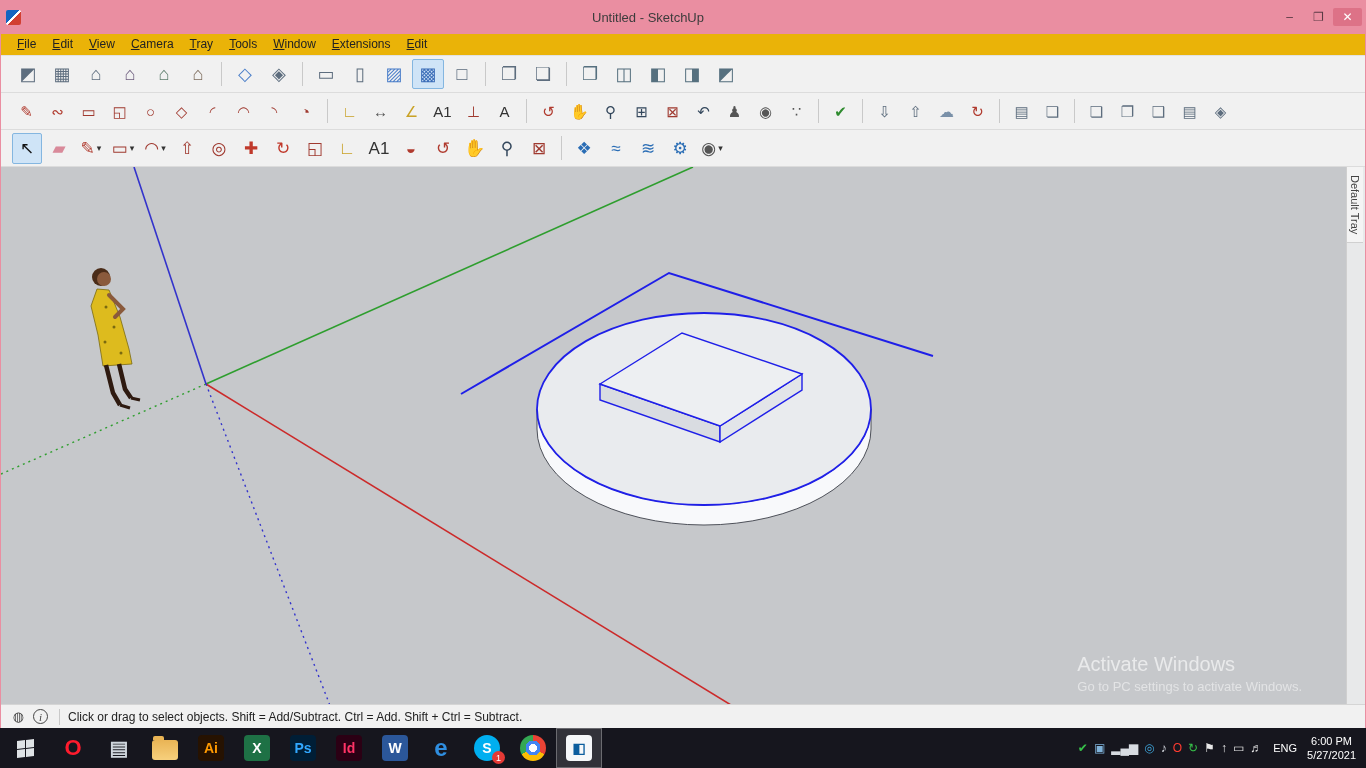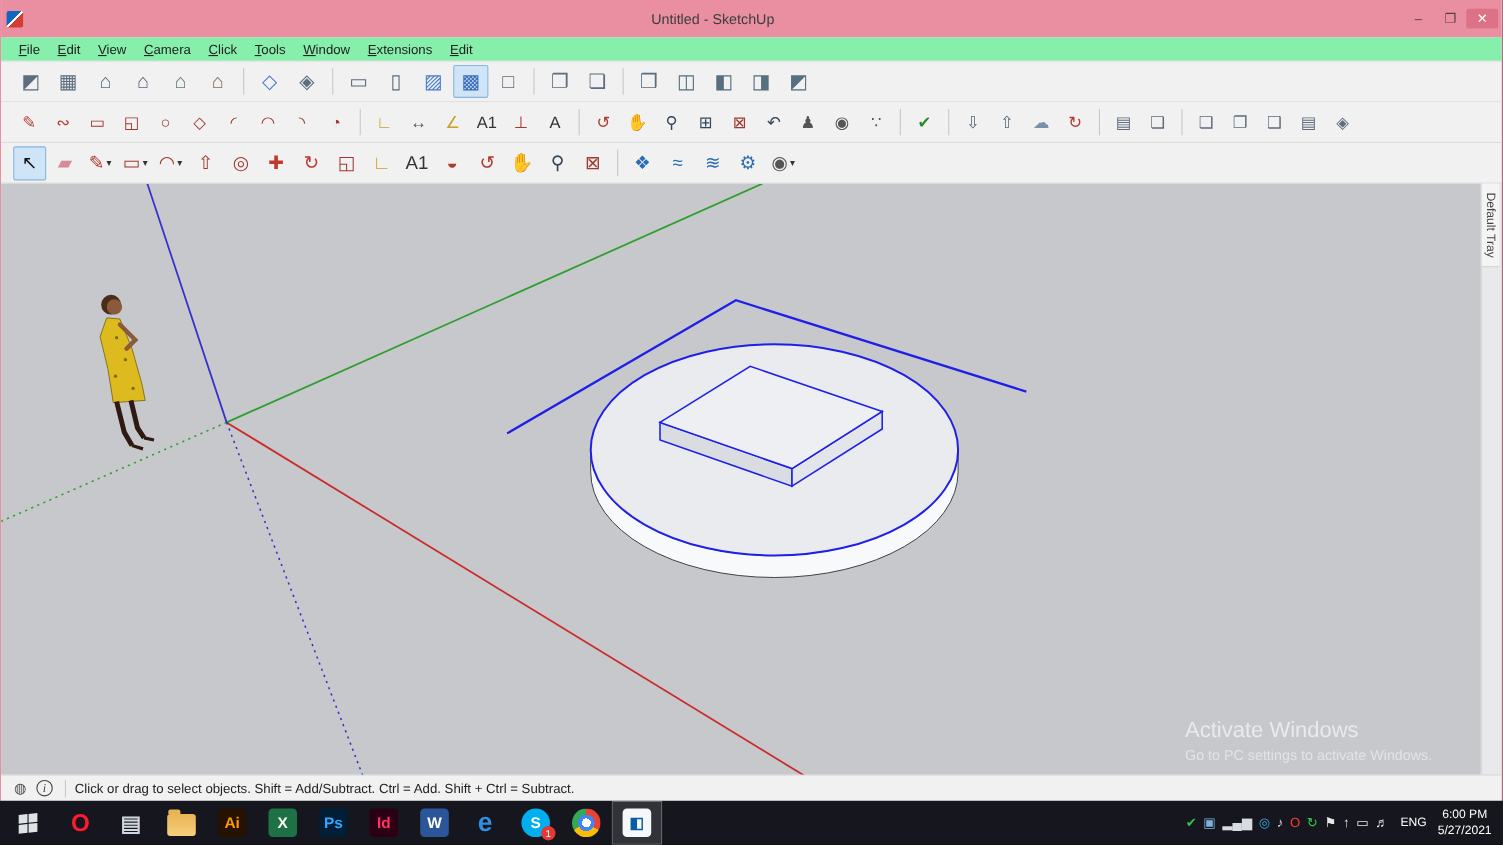--- a/index.html
+++ b/index.html
@@ -13,21 +13,21 @@
   .titlebar { height:34px; background:#ea8ea1; display:flex; align-items:center; padding:0 3px; }
   .title-icon { width:15px; height:15px; margin-left:2px; border-radius:2px;
     background:linear-gradient(135deg,#1565c0 45%,#ffffff 45% 55%,#d23f31 55%); }
   .title-text { flex:1; text-align:center; font-size:13px; color:#3c3c3c; }
   .win-controls { display:flex; }
   .win-btn { width:29px; height:18px; display:flex; align-items:center; justify-content:center;
     font-size:12px; color:#5a3a44; }
   .win-btn.close { background:#dd7287; color:#fff; border-radius:2px; }
 
   
-  .menubar { height:22px; background:#86efac; display:flex; align-items:center; padding-left:8px;
+  .menubar { height:22px; background:#eab308; display:flex; align-items:flex-start; padding-left:8px;
     border-bottom:1px solid #e2e2e2; }
   .menu-item { padding:3px 8px; font-size:12px; color:#222; cursor:default; }
   .menu-item::first-letter { text-decoration:underline; }
 
   
   .toolbar { height:37px; background:#f1f1f1; display:flex; align-items:center; padding-left:10px;
     border-bottom:1px solid #dcdcdc; }
   .tb-btn { display:inline-flex; align-items:center; justify-content:center;
     min-width:32px; height:30px; margin:0 1px; border:1px solid transparent; border-radius:2px; }
   .row2 .tb-btn { min-width:29px; height:28px; }
@@ -100,21 +100,21 @@
         <span class="win-btn">❐</span>
         <span class="win-btn close">✕</span>
       </span>
     </div>
 
     <div class="menubar">
         <span class="menu-item">File</span>
         <span class="menu-item">Edit</span>
         <span class="menu-item">View</span>
         <span class="menu-item">Camera</span>
-        <span class="menu-item">Click</span>
+        <span class="menu-item">Tray</span>
         <span class="menu-item">Tools</span>
         <span class="menu-item">Window</span>
         <span class="menu-item">Extensions</span>
         <span class="menu-item">Edit</span>
       </div>
 
     <div class="toolbar row1">
         <span class="tb-btn">
           <span class="glyph" style="color: rgb(93, 109, 126);">◩</span>
         </span>

